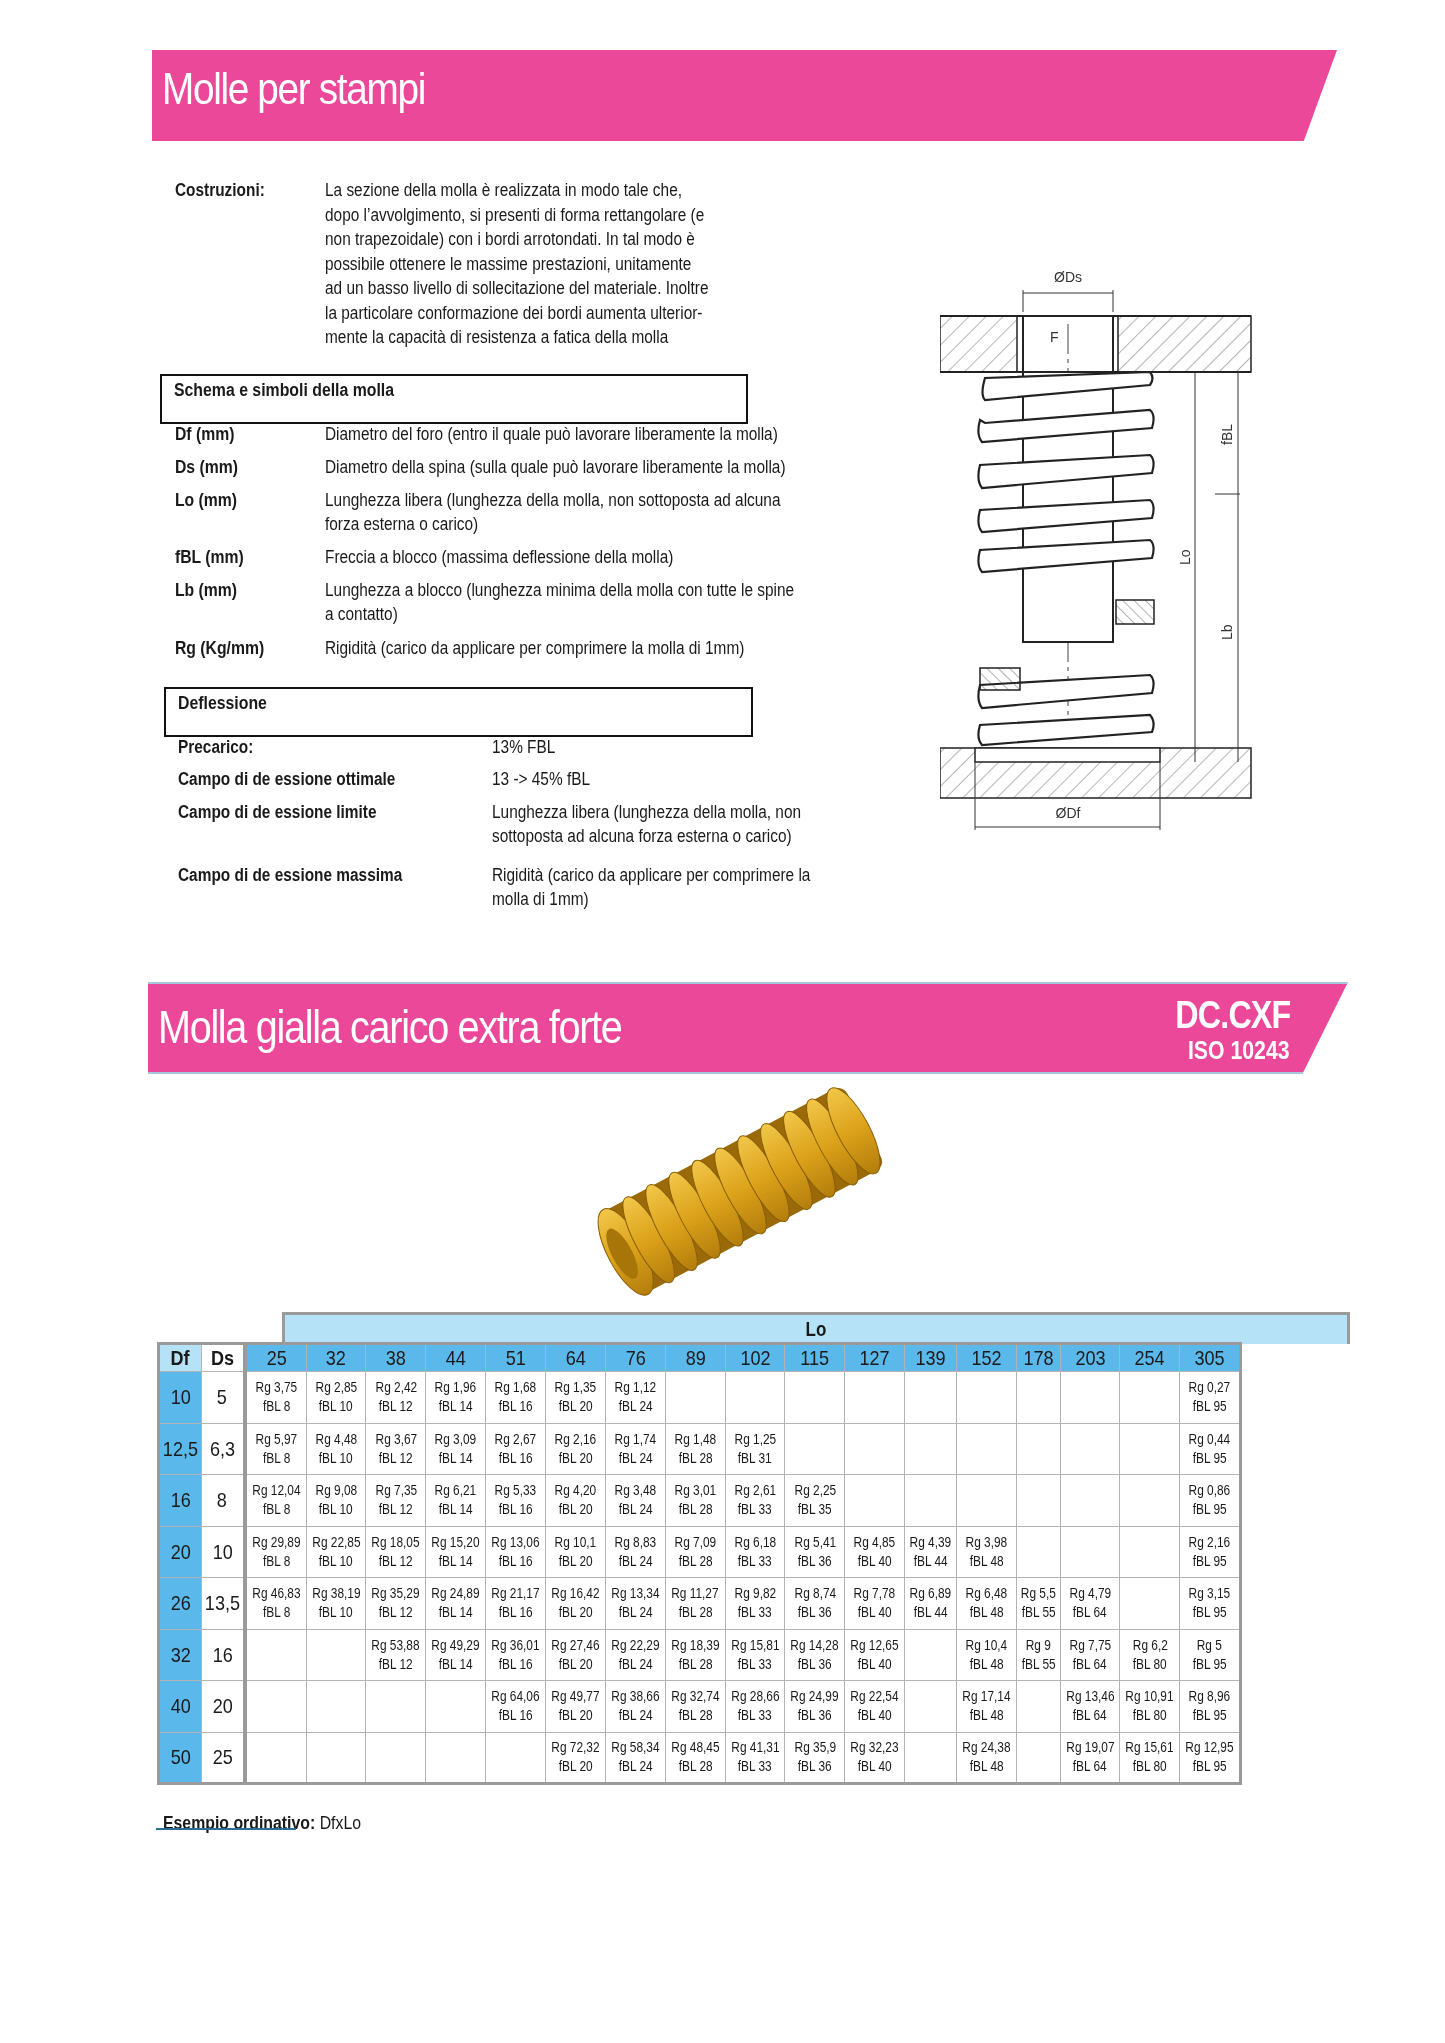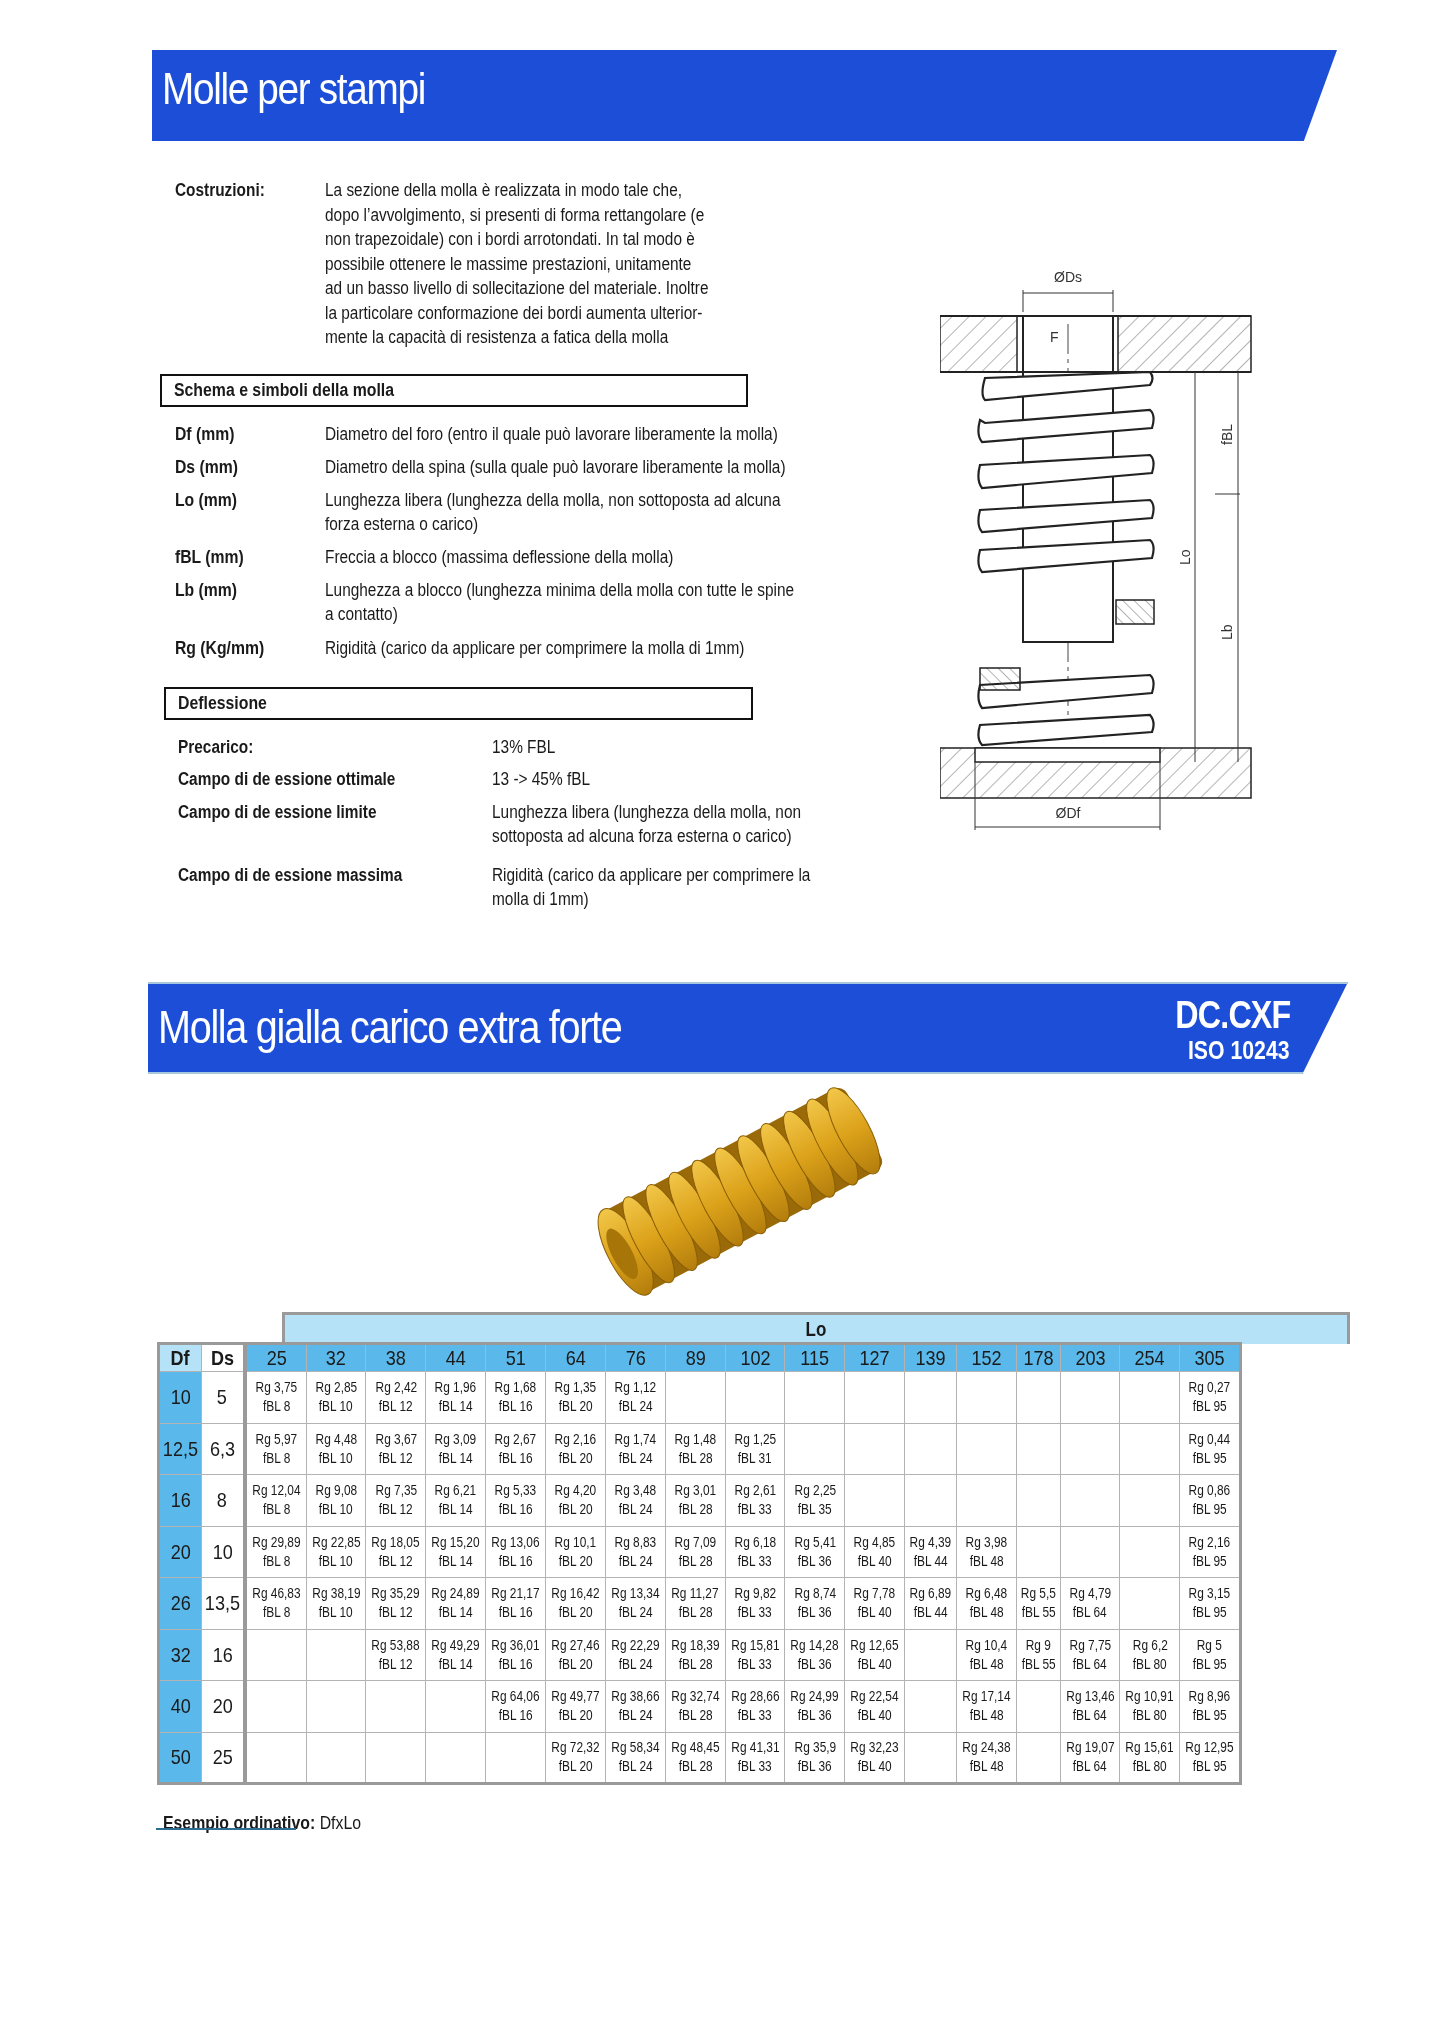--- a/index.html
+++ b/index.html
@@ -1,30 +1,30 @@
 <!DOCTYPE html>
 <html><head>
 <meta charset="utf-8">
 <style>
   * { box-sizing: border-box; margin: 0; padding: 0; }
   html, body { width: 1445px; height: 2043px; background: #ffffff; }
   body { position: relative; font-family: "Liberation Sans", "DejaVu Sans", sans-serif; color: #1a1a1a; overflow: hidden; }
 
-  .banner { position: absolute; background: #1d4ed8; color: #fff; text-decoration: underline; }
+  .banner { position: absolute; background: #ec4899; color: #fff; text-decoration: underline; }
   .banner-1 { left: 152px; top: 50px; width: 1185px; height: 91px; clip-path: polygon(0 0, 100% 0, 97.2% 100%, 0 100%); }
   .banner-1 .title { position: absolute; left: 10px; top: 14px; font-size: 44px; letter-spacing: -1.5px; transform: scaleX(0.88); transform-origin: left; }
   .banner-2 { left: 148px; top: 982px; width: 1200px; height: 92px; clip-path: polygon(0 0, 100% 0, 96.2% 100%, 0 100%); border-top: 2px solid #a7c8dc; border-bottom: 2px solid #a7c8dc; }
   .banner-2 .title { position: absolute; left: 10px; top: 16px; font-size: 46px; letter-spacing: -1.5px; transform: scaleX(0.86); transform-origin: left; }
   .banner-2 .code { position: absolute; right: 58px; top: 10px; font-size: 38px; font-weight: bold; letter-spacing: -1px; transform: scaleX(0.85); transform-origin: right; text-align: right; }
   .banner-2 .iso { position: absolute; right: 58px; top: 52px; font-size: 25px; font-weight: bold; transform: scaleX(0.85); transform-origin: right; text-align: right; }
 
   .txt { position: absolute; font-size: 17.5px; line-height: 24.5px; transform: scaleX(0.88); transform-origin: left top; white-space: nowrap; }
   .bold { font-weight: bold; }
 
-  .box-header { position: absolute; border: 2.5px solid #111; height: 33px; }
+  .box-header { position: absolute; border: 2.5px solid #111; height: 50px; }
   .box-header span { position: absolute; left: 12px; top: 4px; font-size: 18px; font-weight: bold; transform: scaleX(0.88); transform-origin: left; white-space: nowrap; }
 
   .sym-row { position: absolute; left: 175px; width: 700px; }
   .sym-row .k { position: absolute; left: 0; top: 0; font-weight: bold; font-size: 17.5px; line-height: 24px; transform: scaleX(0.9); transform-origin: left top; white-space: nowrap; }
   .sym-row .v { position: absolute; left: 150px; top: 0; font-size: 17.5px; line-height: 24px; transform: scaleX(0.88); transform-origin: left top; white-space: nowrap; }
 
   .def-row { position: absolute; left: 178px; width: 700px; }
   .def-row .k { position: absolute; left: 0; top: 0; font-weight: bold; font-size: 17.5px; line-height: 24px; transform: scaleX(0.88); transform-origin: left top; white-space: nowrap; }
   .def-row .v { position: absolute; left: 314px; top: 0; font-size: 17.5px; line-height: 24px; transform: scaleX(0.88); transform-origin: left top; white-space: nowrap; }
 

